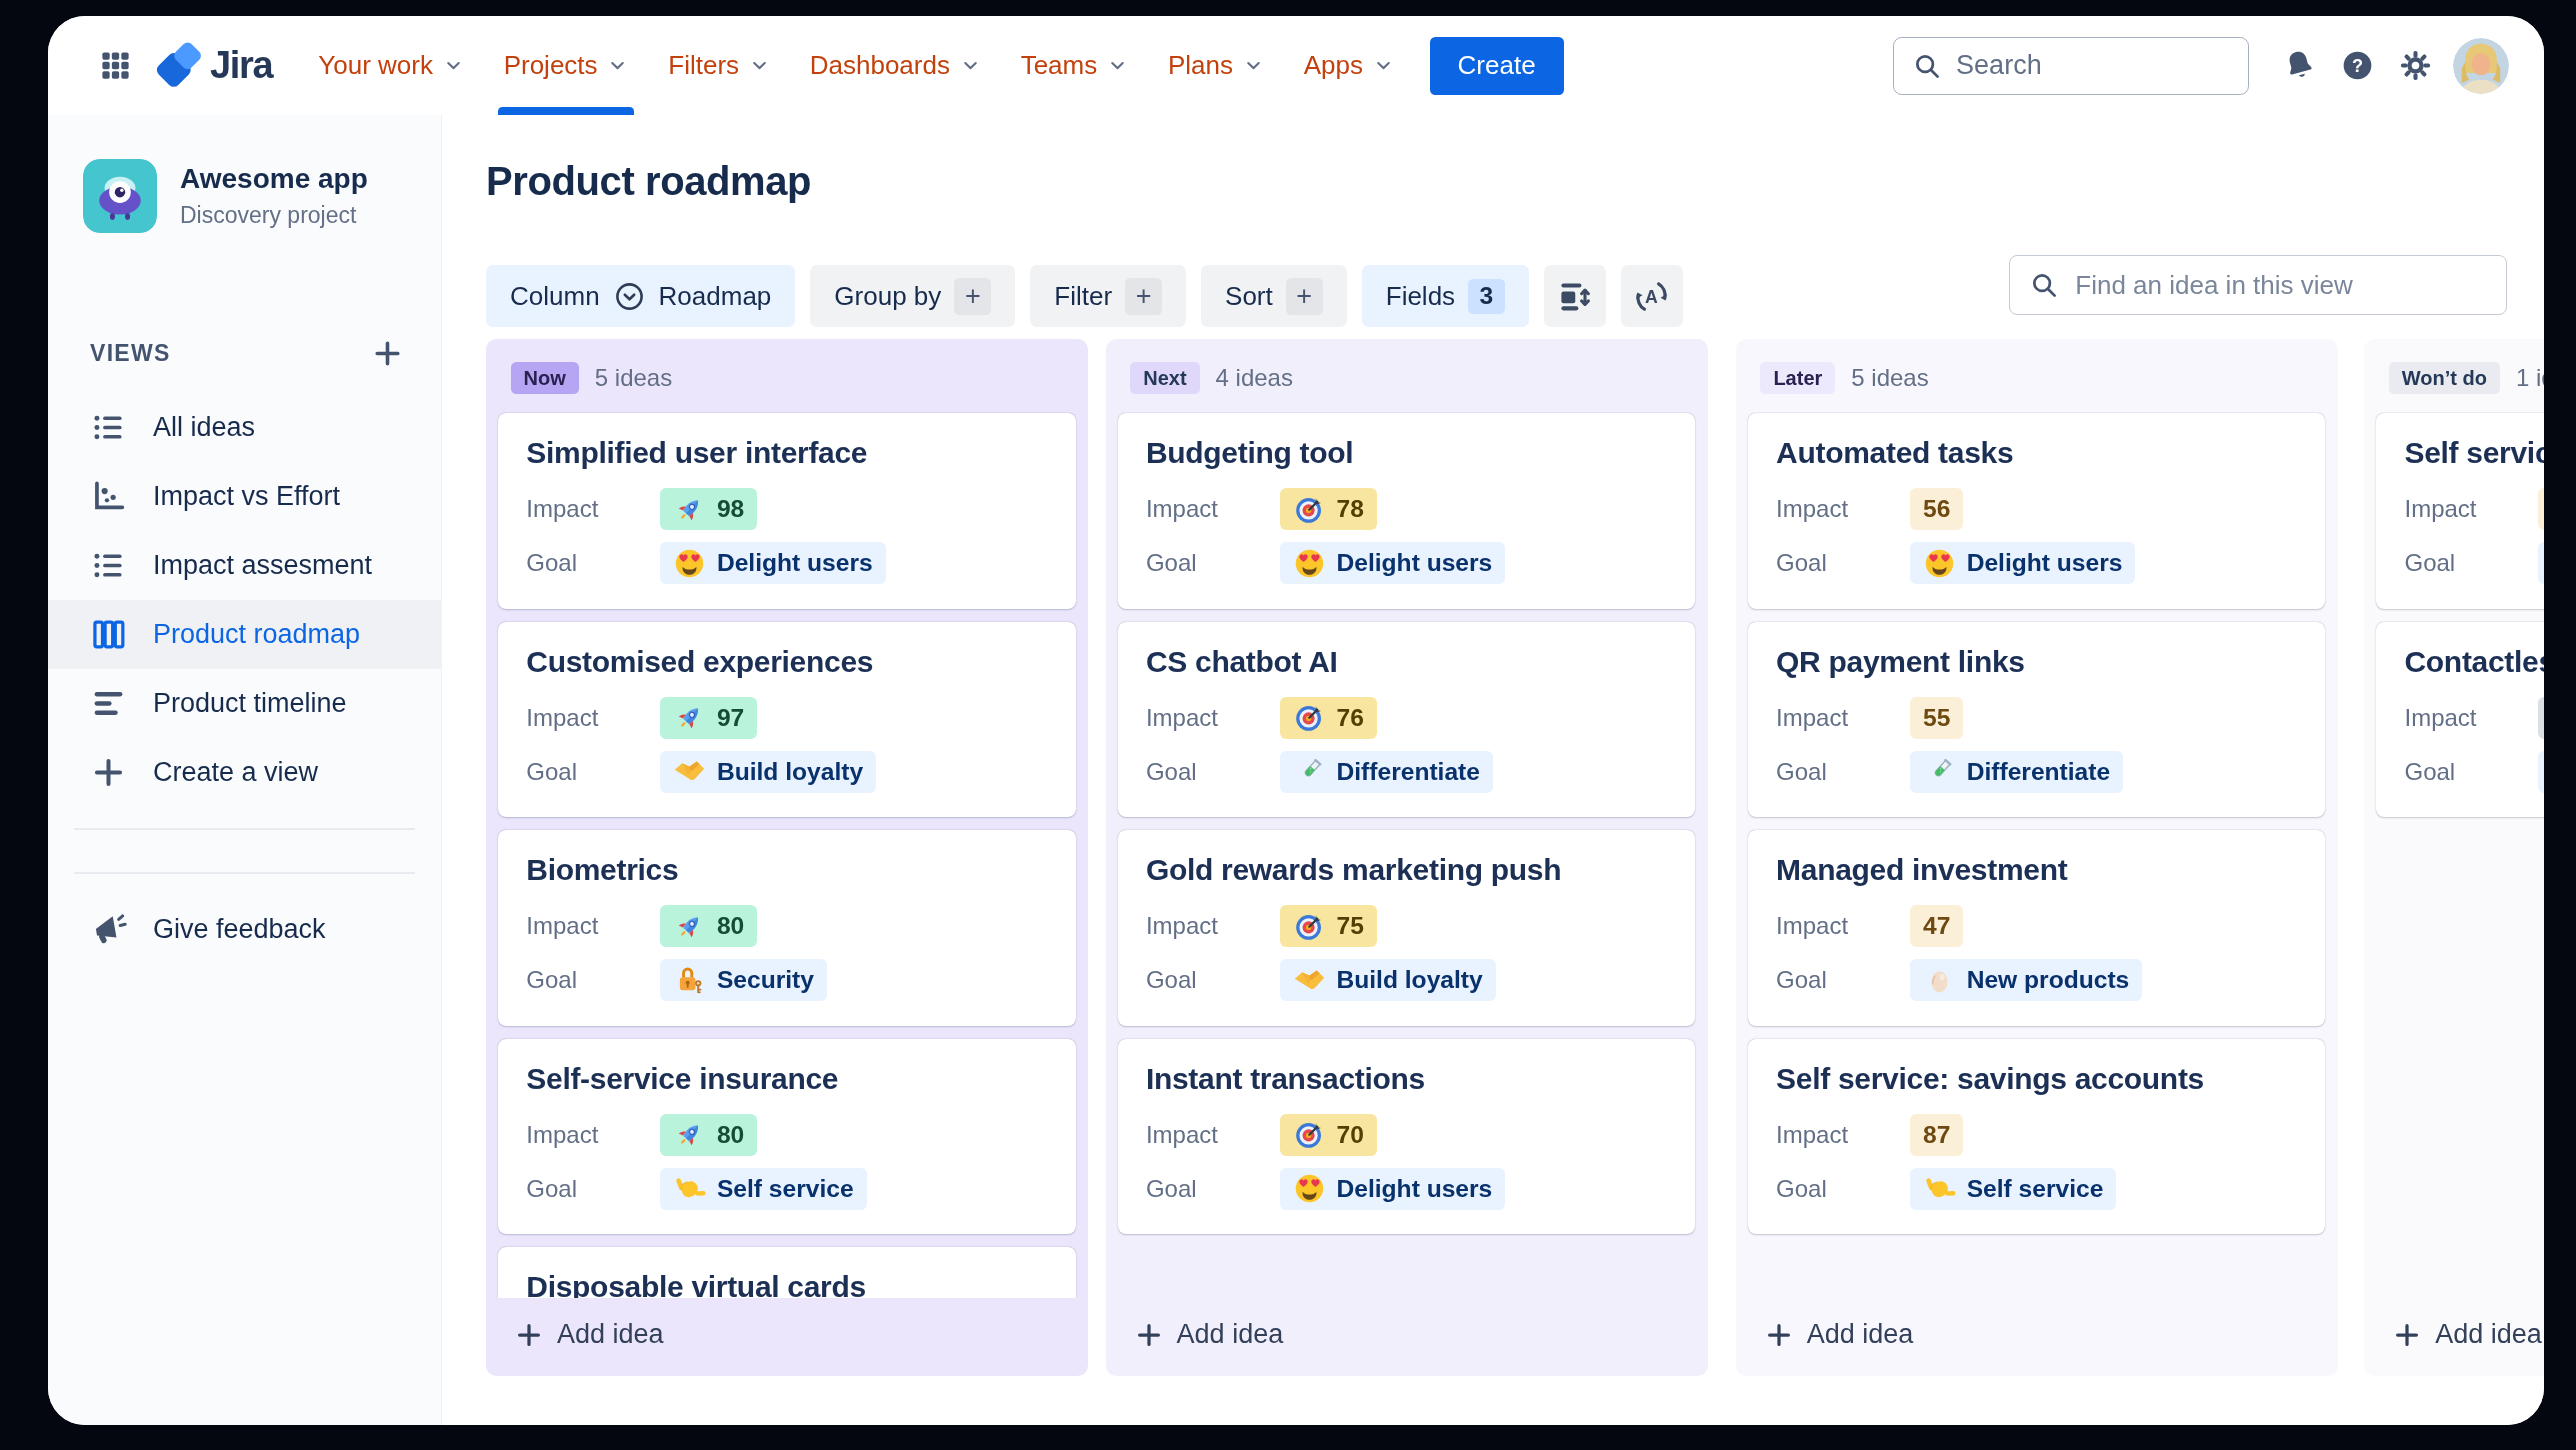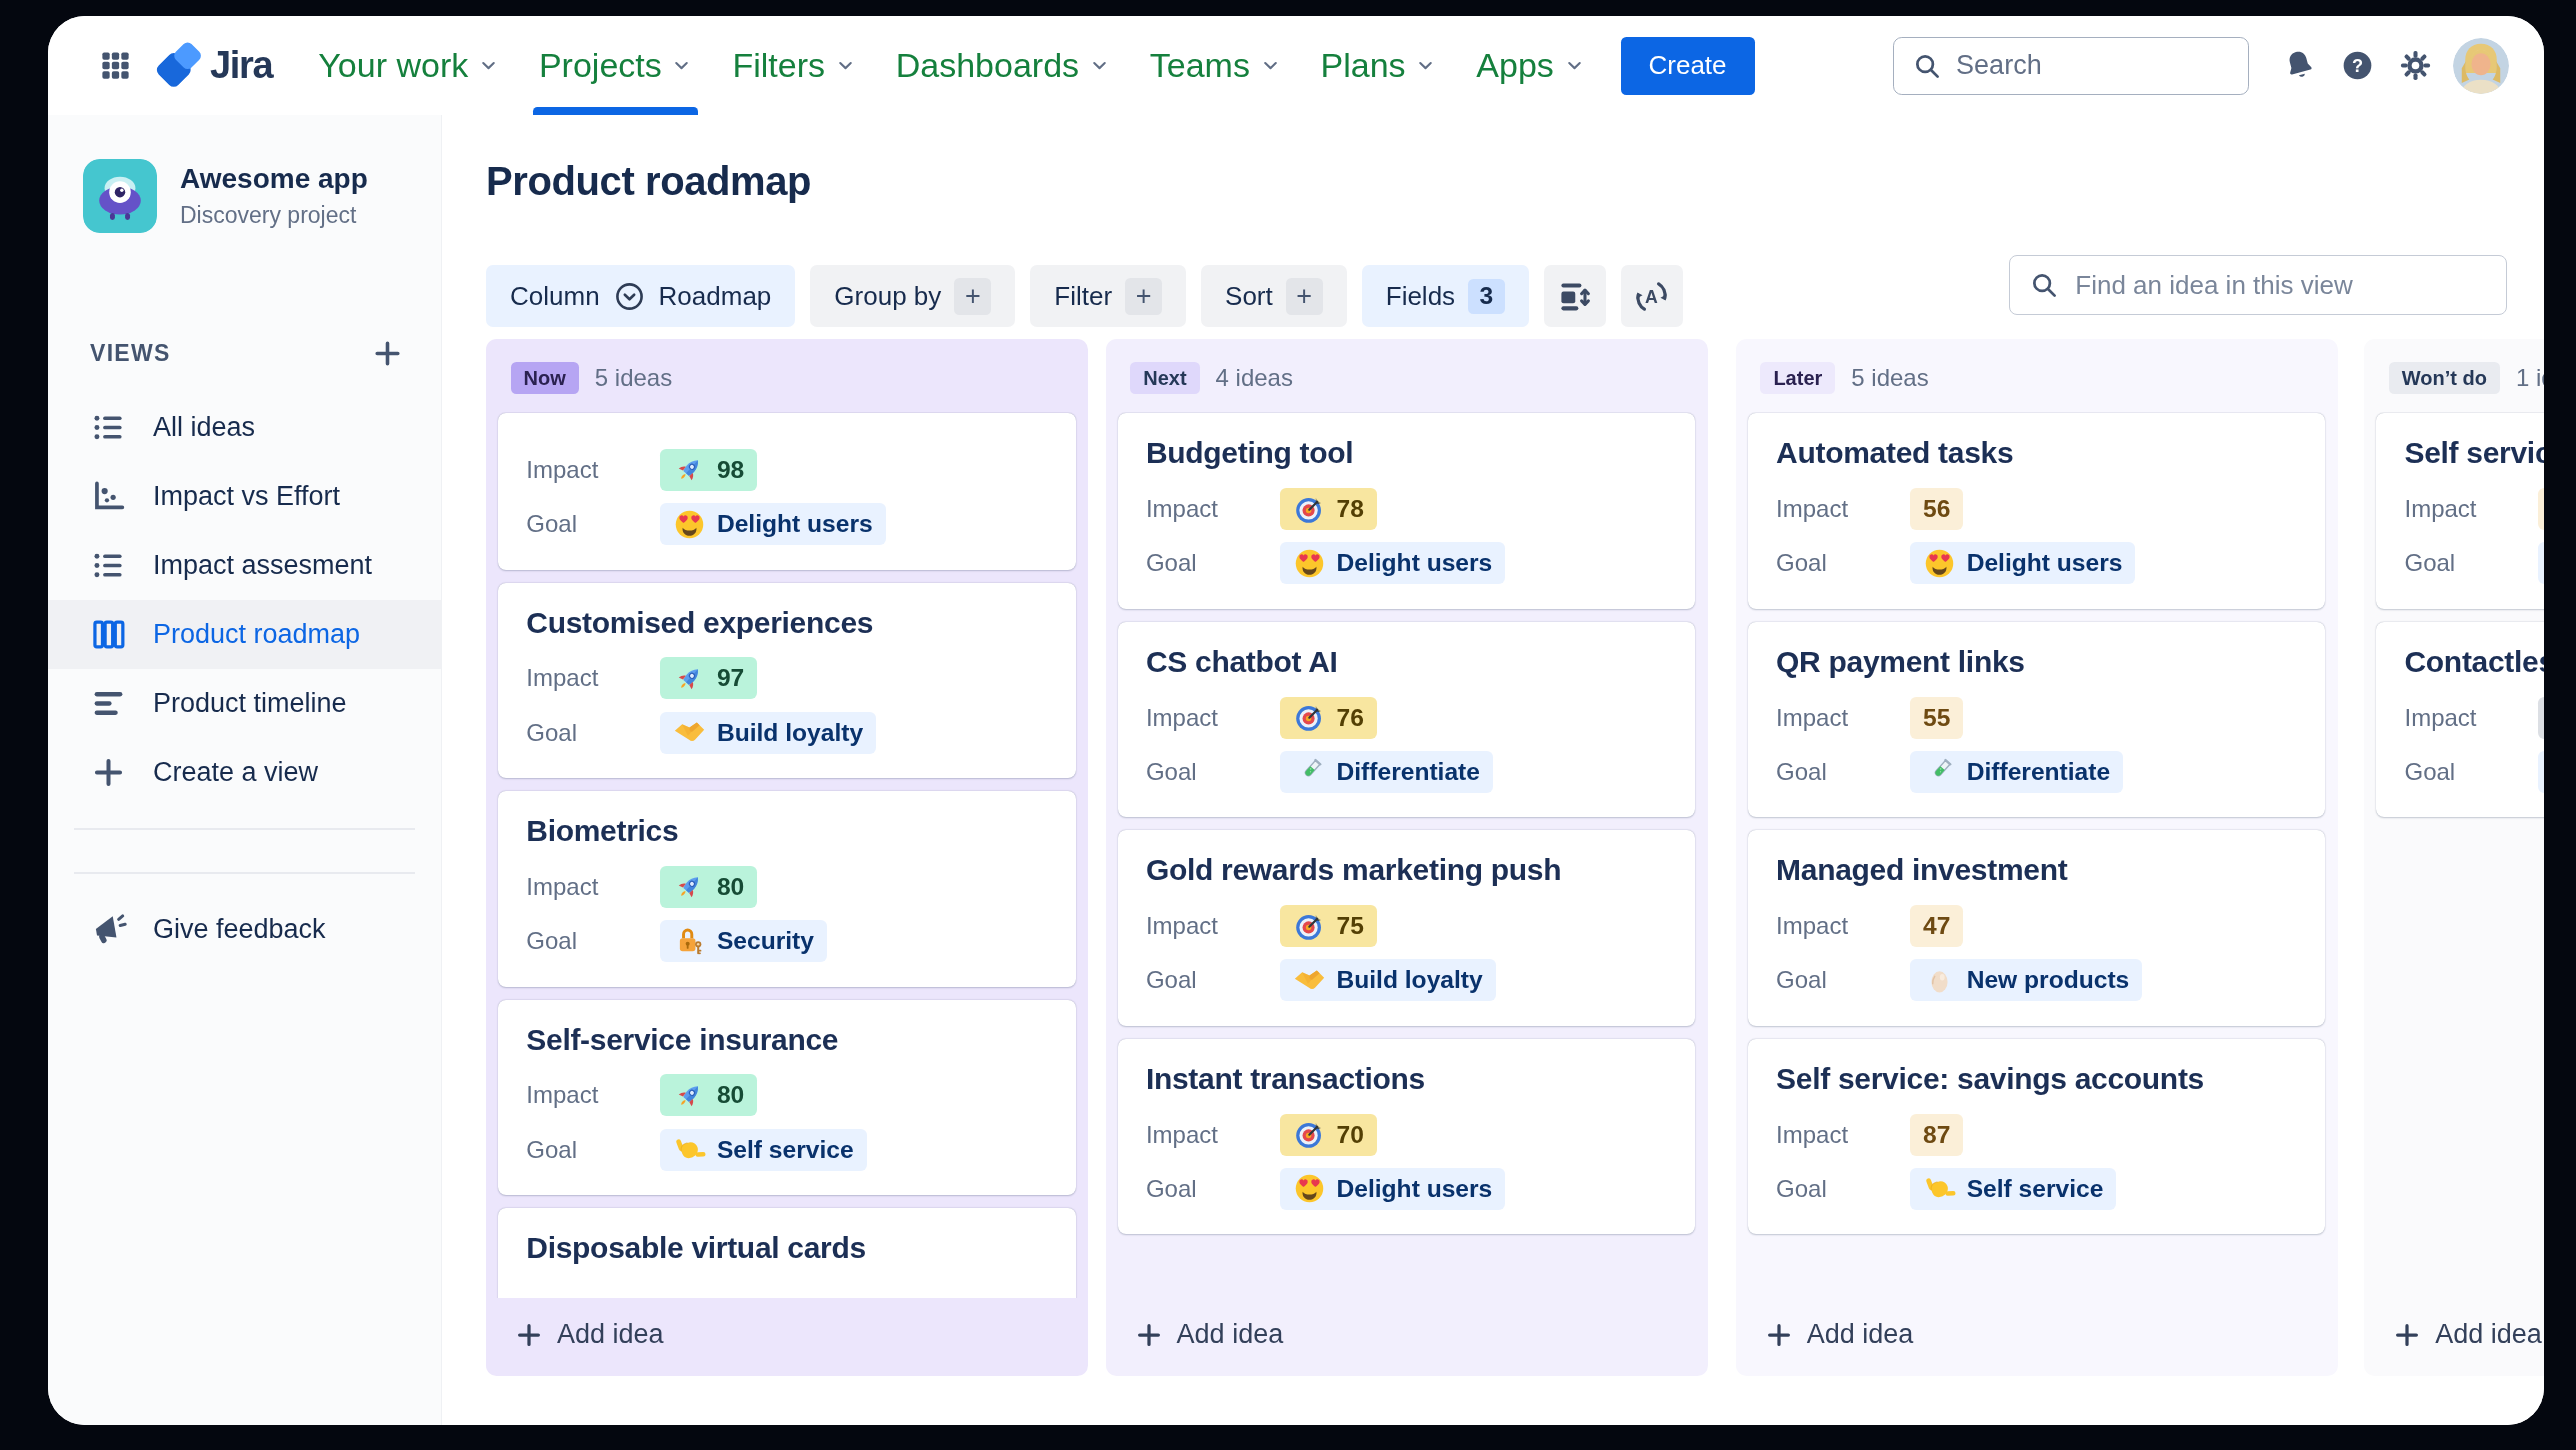--- a/index.html
+++ b/index.html
@@ -21,21 +21,21 @@
   }
 
   
   .topnav{flex:0 0 99px;display:flex;align-items:center;padding:0 35px 0 39px;background:#fff;position:relative;z-index:3;}
   .appswitcher{width:56px;height:56px;display:flex;align-items:center;justify-content:center;border-radius:7px;color:#44546F;}
   .appswitcher svg{width:35px;height:35px;}
   .logo{display:flex;align-items:center;gap:5.3px;margin:0 26px 0 10.6px;}
   .logo svg{width:51px;height:51px;}
   .logo-text{font-size:38px;font-weight:700;color:#253858;letter-spacing:-1.3px;}
   .nav-items{display:flex;align-items:stretch;height:99px;}
-  .nav-item{position:relative;display:flex;align-items:center;gap:9.7px;padding:0 20px;font-size:34px;font-weight:500;color:#15803d;}
+  .nav-item{position:relative;display:flex;align-items:center;gap:9.7px;padding:0 20px;font-size:26px;font-weight:500;color:#c2410c;}
   .nav-item .ic-chev{width:21px;height:21px;color:#626F86;}
   .nav-item.active::after{content:"";position:absolute;left:14px;right:14px;bottom:0;height:8px;border-radius:4.4px 4.4px 0 0;background:#0C66E4;}
   .create-btn{margin-left:16px;height:58px;padding:0 28px;border-radius:5.3px;background:#0C66E4;color:#fff;font-size:26px;font-weight:500;}
   .nav-spacer{flex:1;}
   .nav-search{width:356px;height:58px;border:1.8px solid #A5AFBF;border-radius:8.8px;display:flex;align-items:center;gap:12.3px;padding:0 17.6px;margin-right:21px;background:#fff;}
   .nav-search svg{width:30px;height:30px;color:#44546F;flex:none;}
   .nav-search input{border:none;outline:none;font-size:27px;color:#44546F;width:100%;background:transparent;}
   .nav-search input::placeholder{color:#626F86;}
   .nav-icon-btn{width:58px;height:58px;display:flex;align-items:center;justify-content:center;color:#44546F;}
   .nav-icon-btn svg{width:35px;height:35px;}
@@ -572,20 +572,21 @@
       </div>
 
       <div class="board" id="board">
           <section class="column now">
             <div class="col-head">
               <span class="status-badge">Now</span>
               <span class="col-count">5 ideas</span>
             </div>
             <div class="cards">
               <article class="card">
+                <div class="card-title">Simplified user interface</div>
                 <div class="frow">
                   <span class="flabel">Impact</span>
                   <span class="vchip green">
                     <svg class="em" viewBox="0 0 38 38" width="33" height="33">
                       <use href="#em-rocket"></use>
                     </svg>
                     <span>98</span>
                   </span>
                 </div>
                 <div class="frow">

